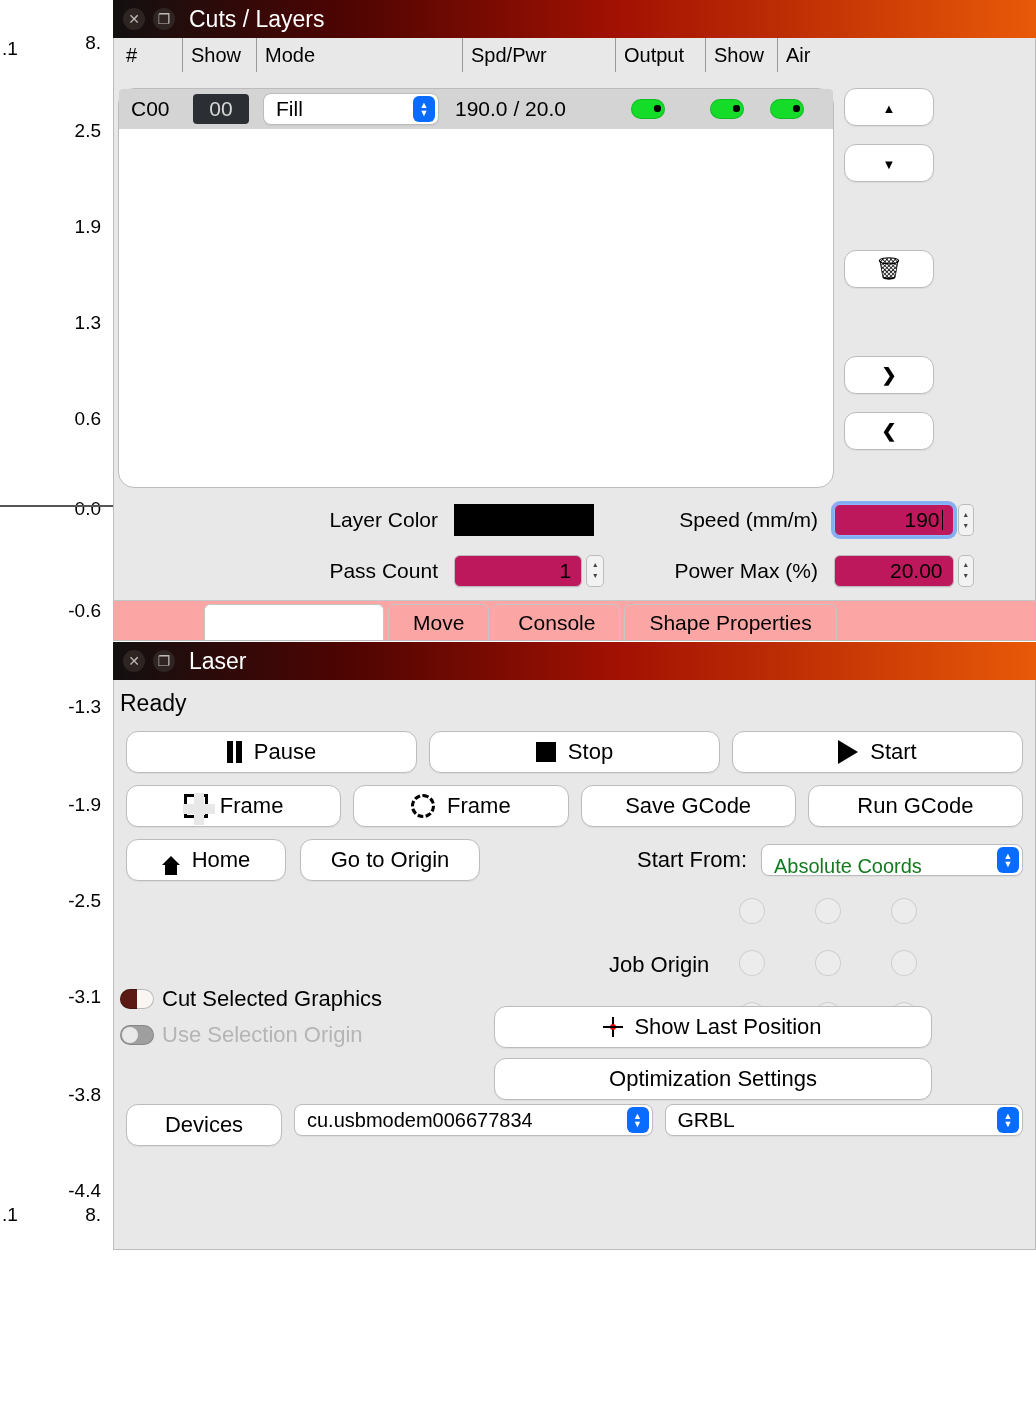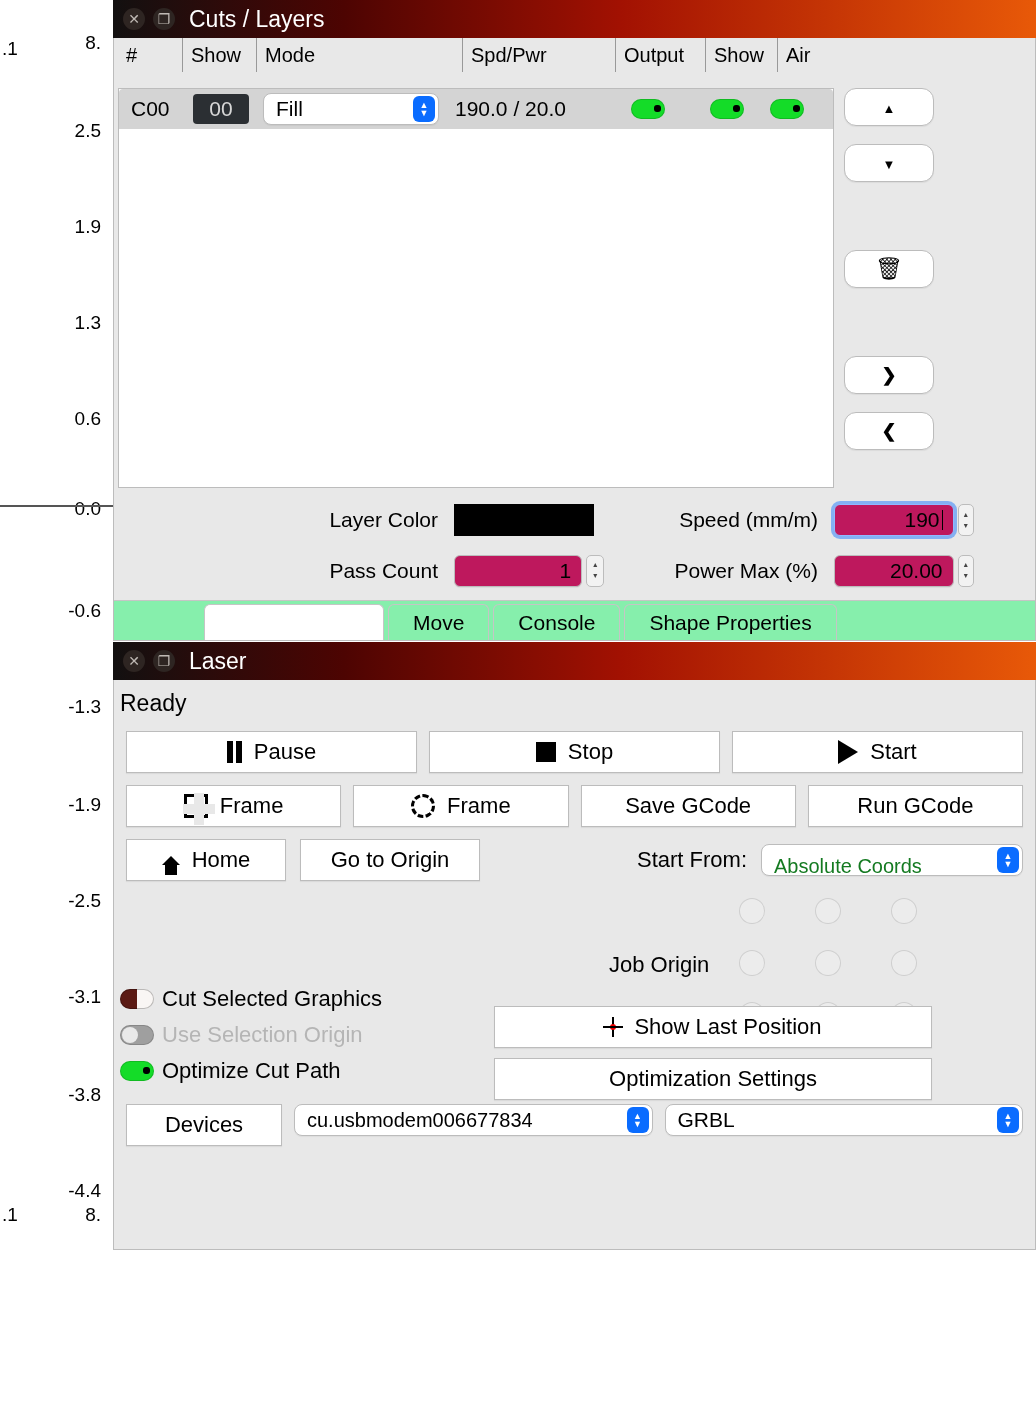--- a/index.html
+++ b/index.html
@@ -42,21 +42,21 @@
   .ch-num   { width:64px; }
   .ch-layer { width:74px; }
   .ch-mode  { width:206px; }
   .ch-spd   { width:153px; }
   .ch-out   { width:90px; }
   .ch-show  { width:72px; }
   .ch-air   { width:48px; }
 
   .cuts-list {
     position:absolute; left:4px; top:50px; width:716px; height:400px;
-    background:#fff; border:1px solid #bcbcbc; border-radius:0;
+    background:#fff; border:1px solid #bcbcbc; border-radius:16px;
   }
   .cuts-row {
     display:flex; align-items:center; height:40px; font-size:21px;
     background:#d4d4d4; padding:0 4px; border-radius:4px 4px 0 0;
   }
   .cuts-row > div { padding:0 8px; display:flex; align-items:center; height:100%; }
   .cuts-row .c-num { width:64px; }
   .cuts-row .c-layer {
     width:56px; margin-left:6px;
     background:#2b2f33; color:#d7d7d7; border-radius:4px;
@@ -134,39 +134,39 @@
   .numbox.dis { color:#bdbdbd; }
   .stepper {
     width:18px; height:32px; margin-left:4px;
     background:#f2f2f2; border:1px solid #bcbcbc; border-radius:5px;
     display:flex; flex-direction:column; align-items:center; justify-content:center;
     font-size:8px; line-height:8px; gap:3px; color:#444;
   }
 
   .tabs {
     position:absolute; left:0; right:0; bottom:0; height:40px;
-    background:#86efac; display:flex; align-items:flex-end; padding-left:90px;
+    background:#fca5a5; display:flex; align-items:flex-end; padding-left:90px;
     border-top:1px solid #c5c5c5;
   }
   .tabs .active { background:#fff; }
   .tabs > div {
     height:36px; border:1px solid #c5c5c5; border-bottom:none;
     border-radius:6px 6px 0 0; padding:0 24px; font-size:21px;
     display:flex; align-items:center; margin-right:4px;
   }
 
   
   .laser-panel {
     position:absolute; left:113px; top:680px; width:923px; height:570px;
     background:#e8e8e8; border:1px solid #bcbcbc; border-top:none;
   }
   .laser-status { font-size:23px; padding:10px 6px 14px 6px; }
 
   .btn {
-    background:#fff; border:1px solid #bcbcbc; border-radius:0;
+    background:#fff; border:1px solid #bcbcbc; border-radius:12px;
     height:42px; display:inline-flex; align-items:center; justify-content:center;
     font-size:22px; gap:12px; padding:0 18px; box-shadow:0 1px 1px rgba(0,0,0,0.06);
   }
   .row { display:flex; gap:12px; padding:0 12px 12px 12px; align-items:center; }
   .row .btn.third { flex:1; }
 
   .icon-pause { display:inline-flex; gap:3px;}
   .icon-pause span{ width:6px; height:22px; background:#000;}
   .icon-stop  { width:20px; height:20px; background:#000;}
   .icon-play  { width:0; height:0; border-left:20px solid #000; border-top:12px solid transparent; border-bottom:12px solid transparent;}
@@ -471,24 +471,20 @@
 
   <div class="checks">
     <div class="c">
       <span class="toggle-red"></span>
       <span>Cut Selected Graphics</span>
     </div>
     <div class="c dis">
       <span class="toggle-grey"></span>
       <span>Use Selection Origin</span>
     </div>
-    <div class="c">
-      <span class="toggle-green"></span>
-      <span>Optimize Cut Path</span>
-    </div>
   </div>
 
   <div class="right-btns">
     <div class="btn">
       <span class="icon-cross">
           <span class="dot"></span>
         </span>
       <span>Show Last Position</span>
     </div>
     <div class="btn">

